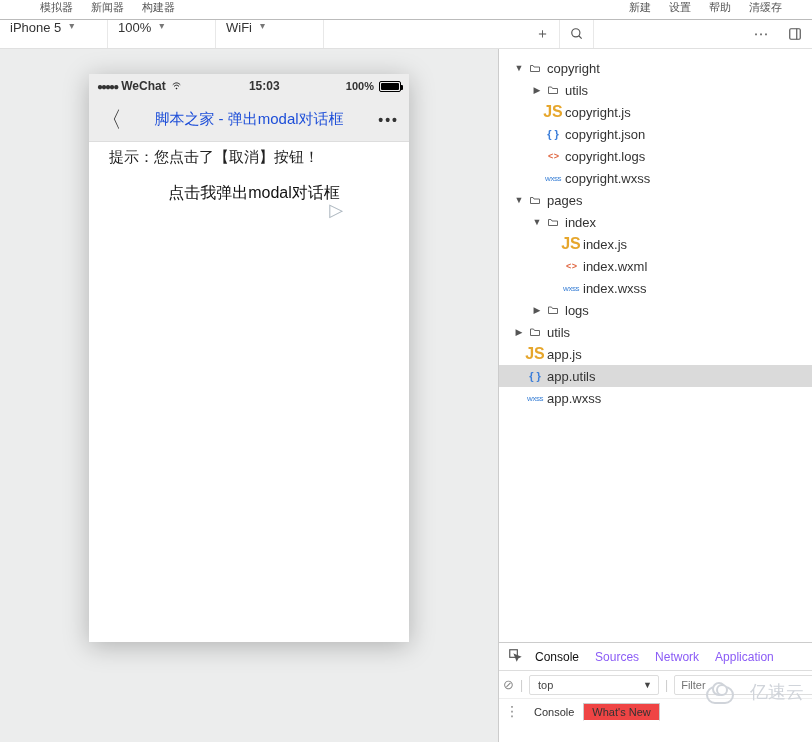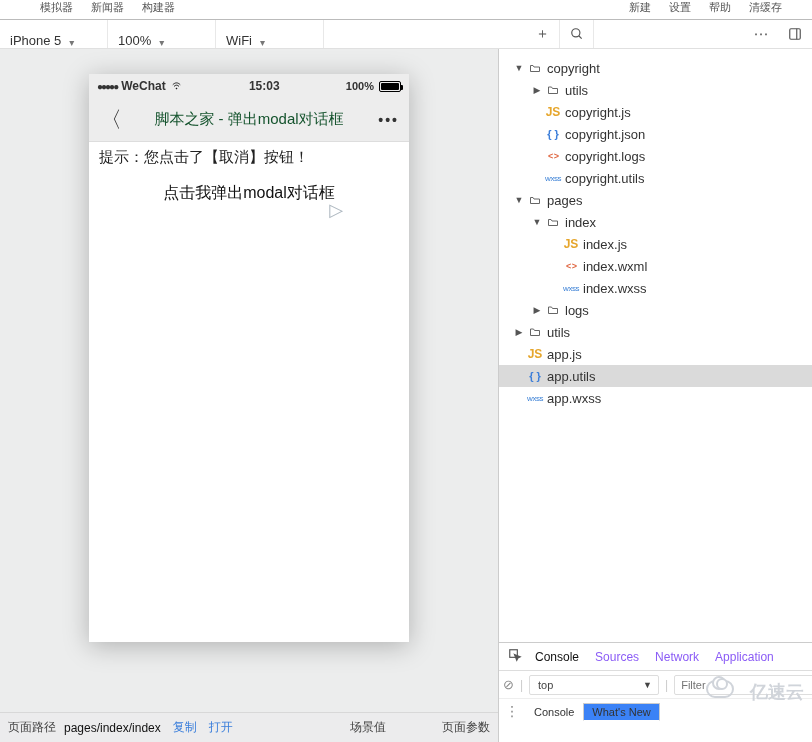--- a/index.html
+++ b/index.html
@@ -26,21 +26,21 @@
     
     .toolbar {
       display: flex;
       align-items: stretch;
       height: 30px;
       border-top: 1px solid #bbb;
       border-bottom: 1px solid #e0e0e0;
       background: #fff;
     }
     .tb-cell {
-      display: flex; align-items: flex-end;
+      display: flex; align-items: flex-start;
       padding: 0 10px;
       border-right: 1px solid #e8e8e8;
       gap: 8px;
       cursor: pointer;
       font-size: 13px;
     }
     .tb-cell .chev { font-size: 10px; color: #777; }
     .tb-spacer { flex: 1; }
     .tb-icon {
       width: 34px; display:flex; align-items:center; justify-content:center;
@@ -106,28 +106,28 @@
       padding: 0 10px;
       position:relative;
       border-bottom: 1px solid #ddd;
     }
     .nav-back {
       font-size: 22px; font-weight:300; cursor:pointer;
       width: 24px; text-align:center;
     }
     .nav-title {
       position:absolute; left:0; right:0; text-align:center;
-      font-size: 15px; color:#14532d;
+      font-size: 15px; color:#1d4ed8;
     }
     .nav-menu {
       margin-left:auto; cursor:pointer;
       letter-spacing:2px; font-size:14px; font-weight:bold;
     }
     .page-body {
-      flex:1; padding: 6px 10px 0 10px;
+      flex:1; padding: 6px 10px 0 20px;
       font-size: 15px;
     }
     .tip { font-size: 15px; color:#222; margin-bottom:6px;}
     .btn {
       width: 100%; height: 40px;
       background:#fff;
       border: none;
       font-size: 16px;
       color:#111;
       cursor:pointer;
@@ -173,21 +173,21 @@
       height: 22px;
       padding-right: 8px;
       cursor:pointer;
       white-space:nowrap;
     }
     .node.selected { background:#dadada;}
     .indent { display:inline-block;}
     .arrow { width:12px; text-align:center; font-size:9px; color:#555;}
     .fico { width:20px; text-align:center; font-size:10px; display:flex; align-items:center; justify-content:center; margin-right:2px;}
     .folder-icon { color:#555; font-size:13px;}
-    .js-badge { color:#e6a62c; font-weight:bold; font-size:12px; }
+    .js-badge { color:#e6a62c; font-weight:bold; font-size:16px; }
     .json-badge { color:#3c7ed9; font-weight:bold; font-size:11px; }
     .wxml-badge { color:#e06640; font-weight:bold; font-size:9px; letter-spacing:-1px;}
     .wxss-badge { color:#3d82d6; font-weight:normal; font-size:8px; letter-spacing:-0.5px;}
     .devtools {
       height: 100px;
       border-top: 1px solid #ccc;
       display:flex; flex-direction:column;
       font-size: 12px;
     }
     .dt-tabs {
@@ -225,31 +225,31 @@
       display:flex; align-items:flex-start;
       padding: 4px 6px; gap:6px;
     }
     .dt-menu-dots { color:#888; cursor:pointer; font-size:14px;}
     .dt-sub-tab {
       font-size: 11px; padding: 2px 8px;
       border: 1px solid transparent;
       cursor:pointer; color:#333;
     }
     .dt-sub-tab.active {
-      border-color:#ccc; border-bottom-color:#fff; background:#3b82f6;
+      border-color:#ccc; border-bottom-color:#fff; background:#ef4444;
     }
 
     
     .watermark {
       position: fixed;
       right: 8px; bottom: 38px;
       color: #d0d4da; font-size: 18px;
-      display:flex; align-items:flex-start; gap:16px;
+      display:flex; align-items:flex-end; gap:16px;
       pointer-events:none;
-      font-weight:700;
+      font-weight:400;
     }
     .watermark .cloud {
       width:28px; height:18px;
       border:2px solid #d0d4da; border-radius:10px;
       position:relative;
     }
     .watermark .cloud::before {
       content:""; position:absolute; left:4px; top:-6px;
       width:10px; height:10px; border:2px solid #d0d4da; border-radius:50%;
       background:#fff;
@@ -337,30 +337,20 @@
         </div>
         <div class="page-body">
           <div class="tip">提示：您点击了【取消】按钮！</div>
           <button class="btn">
             <span>点击我弹出modal对话框</span>
             <span class="cursor-glyph">▷</span>
           </button>
         </div>
       </div>
     </div>
-    <div class="sim-footer">
-      <span class="lbl">页面路径</span>
-      <span class="path">pages/index/index</span>
-      <span class="link">复制</span>
-      <span class="link">打开</span>
-      <span class="spacer"></span>
-      <span class="lbl">场景值</span>
-      <span style="width:40px"></span>
-      <span class="lbl">页面参数</span>
-    </div>
   </div>
 
   <div class="right-pane">
     <div class="file-tree" id="file-tree">
         <div class="node">
           <span class="indent" style="width:14px"></span>
           <span class="arrow">▼</span>
           <span class="fico folder-icon">
             <svg width="14" height="12" viewBox="0 0 24 24" fill="none" stroke="#666" stroke-width="2">
               <path d="M3 7h5l2 3h11v9H3z"></path>
@@ -393,21 +383,21 @@
         <div class="node">
           <span class="indent" style="width:32px"></span>
           <span class="arrow"></span>
           <span class="fico wxml-badge">&lt;&nbsp;&gt;</span>
           <span>copyright.logs</span>
         </div>
         <div class="node">
           <span class="indent" style="width:32px"></span>
           <span class="arrow"></span>
           <span class="fico wxss-badge">wxss</span>
-          <span>copyright.utils</span>
+          <span>copyright.wxss</span>
         </div>
         <div class="node">
           <span class="indent" style="width:14px"></span>
           <span class="arrow">▼</span>
           <span class="fico folder-icon">
             <svg width="14" height="12" viewBox="0 0 24 24" fill="none" stroke="#666" stroke-width="2">
               <path d="M3 7h5l2 3h11v9H3z"></path>
             </svg>
           </span>
           <span>pages</span>

